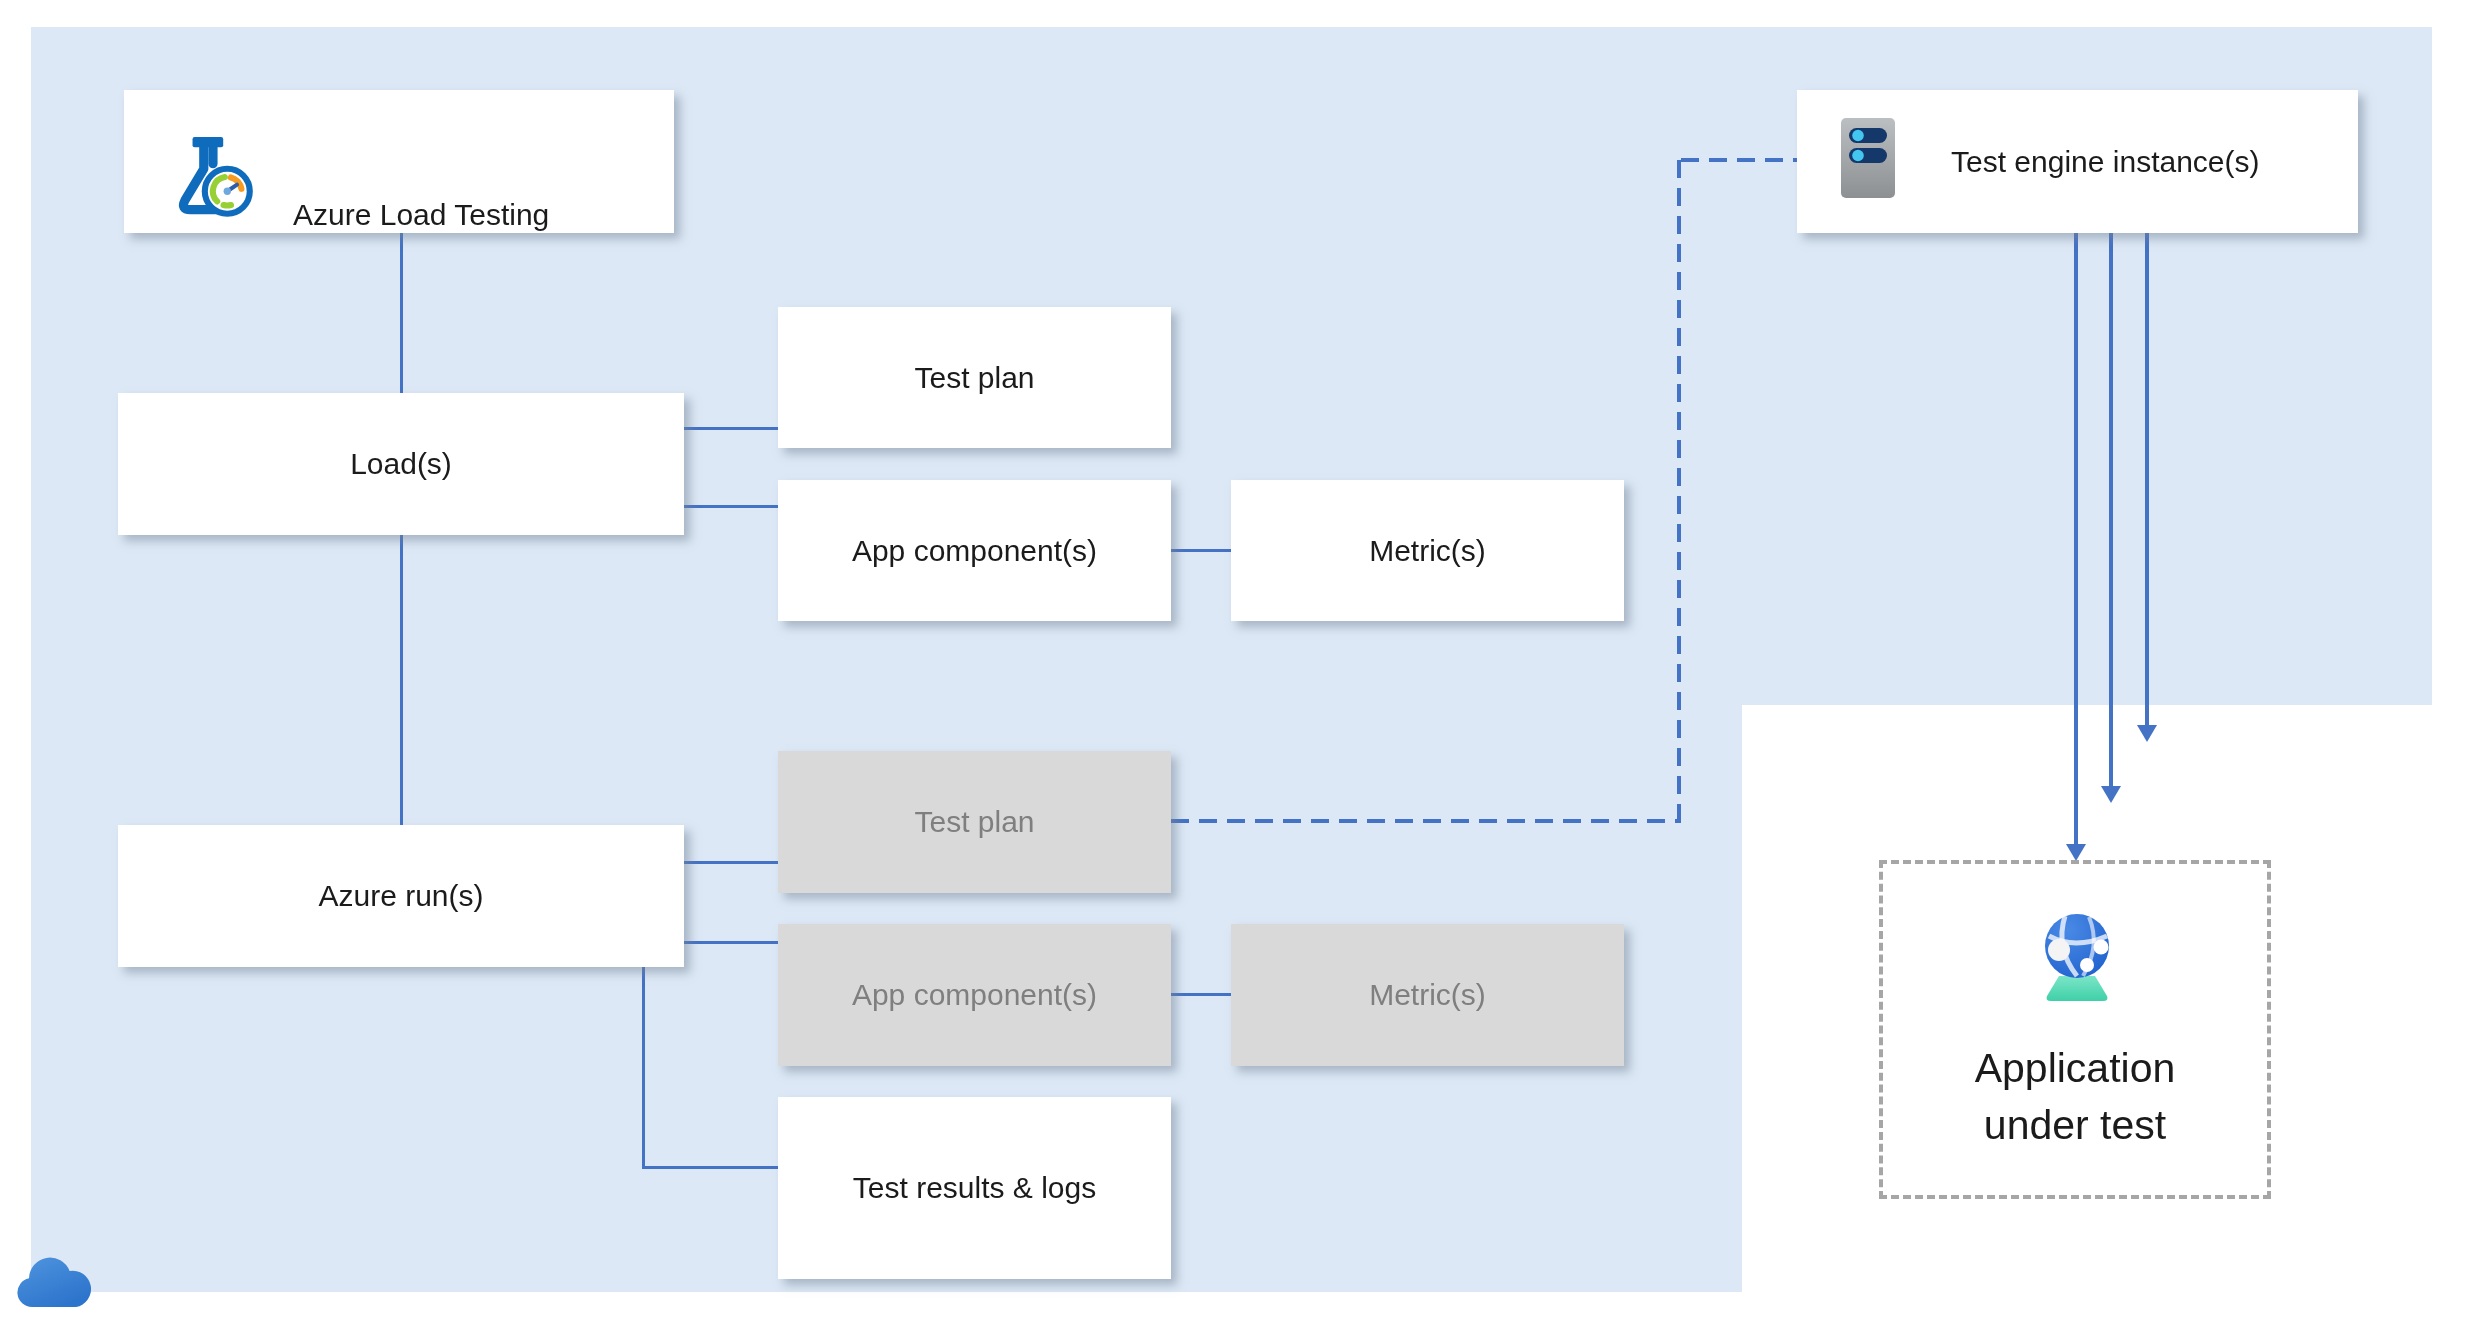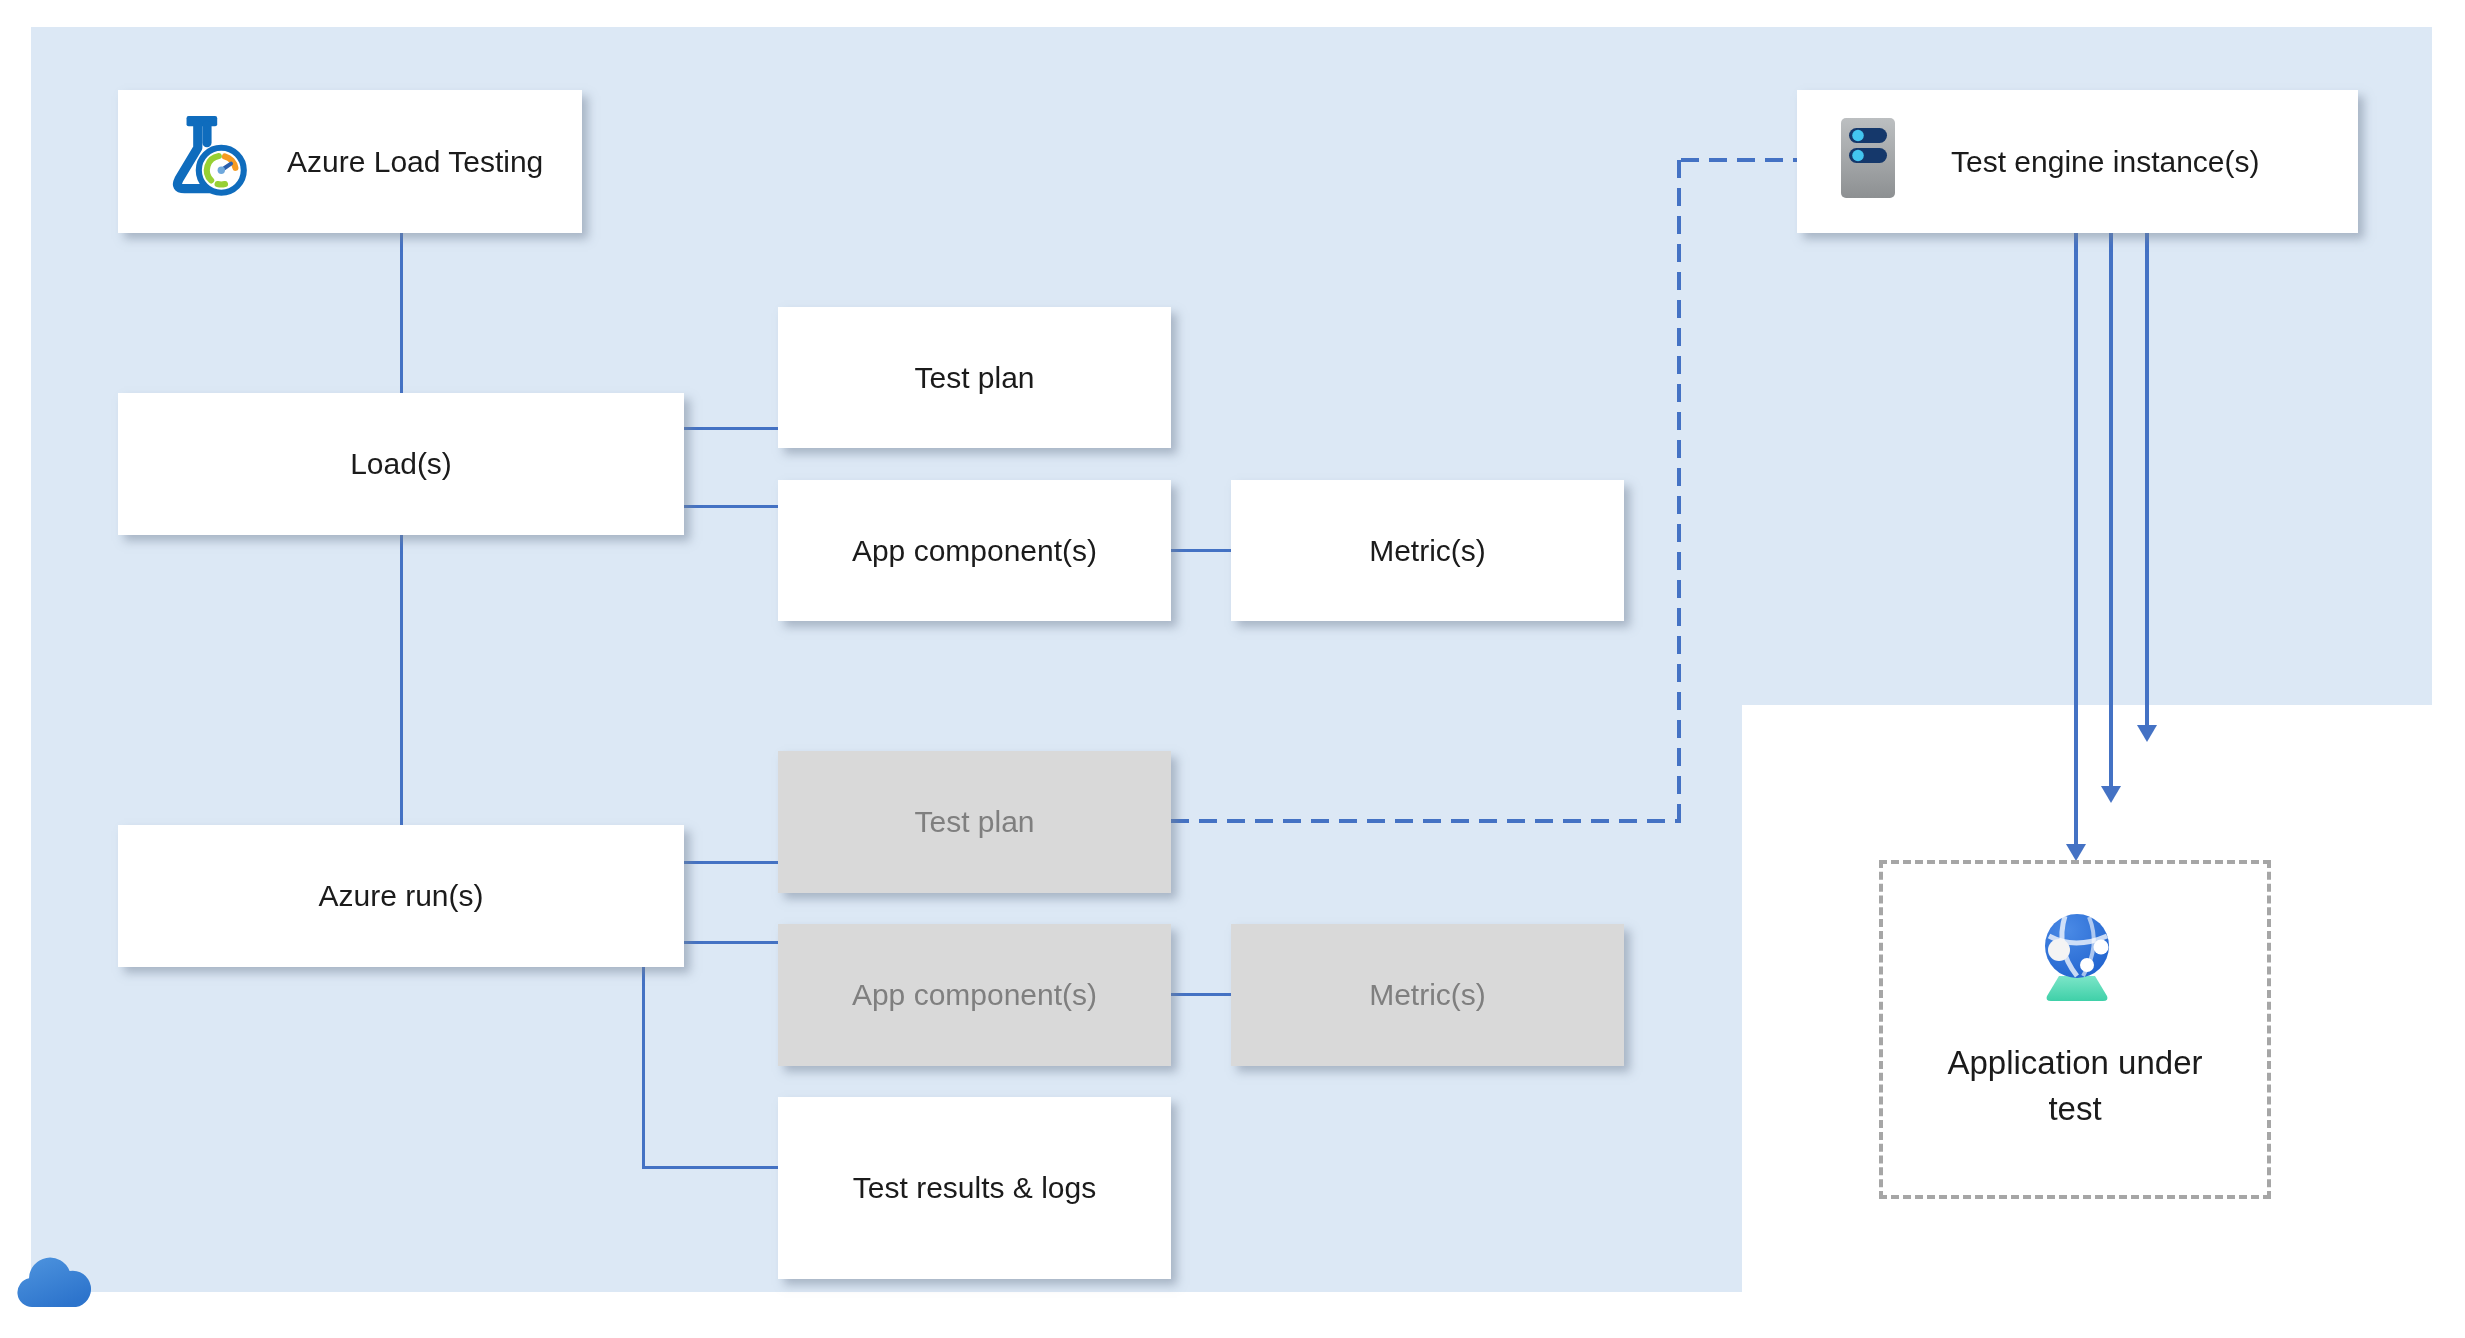--- a/index.html
+++ b/index.html
@@ -21,21 +21,21 @@
   .line{position:absolute;background:#4472c4;}
   .h-line{height:3px;}
   .v-line{width:3px;}
   .dash-h{position:absolute;height:4px;background:repeating-linear-gradient(to right,#4472c4 0 18px,transparent 18px 28px);}
   .dash-v{position:absolute;width:4px;background:repeating-linear-gradient(to bottom,#4472c4 0 18px,transparent 18px 28px);}
   .arrow-line{position:absolute;width:4px;background:#4472c4;}
   .arrow-head{position:absolute;width:0;height:0;border-left:10px solid transparent;border-right:10px solid transparent;border-top:17px solid #4472c4;}
   .dashed-box{position:absolute;border:4px dashed #a6a6a6;box-sizing:border-box;background:transparent;}
   .aut-label{
     position:absolute;width:280px;text-align:center;
-    font-size:33px;line-height:1.38;color:#1b1b1b;
+    font-size:41px;line-height:1.38;color:#1b1b1b;
   }
   .icon{flex:0 0 auto;}
 </style>
 </head>
 <body>
 
 <div class="stage">
 
   <div class="canvas-blue"></div>
   <div class="external-region"></div>
@@ -55,21 +55,21 @@
   <div class="dash-v" style="left:1677px;top:160px;height:661px;"></div>
   <div class="dash-h" style="left:1681px;top:158px;width:116px;"></div>
 
   <div class="arrow-line" style="left:2074px;top:233px;height:612px;"></div>
   <div class="arrow-head" style="left:2066px;top:844px;"></div>
   <div class="arrow-line" style="left:2109px;top:233px;height:554px;"></div>
   <div class="arrow-head" style="left:2101px;top:786px;"></div>
   <div class="arrow-line" style="left:2145px;top:233px;height:493px;"></div>
   <div class="arrow-head" style="left:2137px;top:725px;"></div>
 
-  <div class="box icon-left" style="left:118px;top:90px;width:464px;height:143px;">
+  <div class="box icon-left" style="left:124px;top:90px;width:550px;height:143px;align-items:flex-end;">
     <span class="icon">
       <svg width="92" height="92" viewBox="0 0 90 90">
         <rect x="24" y="4" width="30" height="10" rx="2" fill="#0f6cbd"></rect>
         <path d="M35 13 V35 L16.5 66 Q12 75 22 75 H47" fill="none" stroke="#0f6cbd" stroke-width="9" stroke-linejoin="round" stroke-linecap="round"></path>
         <path d="M44 13 V30" fill="none" stroke="#0f6cbd" stroke-width="9" stroke-linecap="round"></path>
         <circle cx="58" cy="57" r="22" fill="#ffffff" stroke="#0f6cbd" stroke-width="6"></circle>
         <path d="M61.6 43.5 A14 14 0 0 1 71.8 54.6" fill="none" stroke="#f59b22" stroke-width="6" stroke-linecap="round"></path>
         <path d="M55.6 43.1 A14 14 0 0 0 48.1 66.9" fill="none" stroke="#97d034" stroke-width="6" stroke-linecap="round"></path>
         <path d="M61.6 70.5 A14 14 0 0 1 54.4 70.5" fill="none" stroke="#97d034" stroke-width="6" stroke-linecap="round"></path>
         <path d="M58 57 L67.5 50.5" stroke="#2b5fad" stroke-width="4" stroke-linecap="round"></path>

